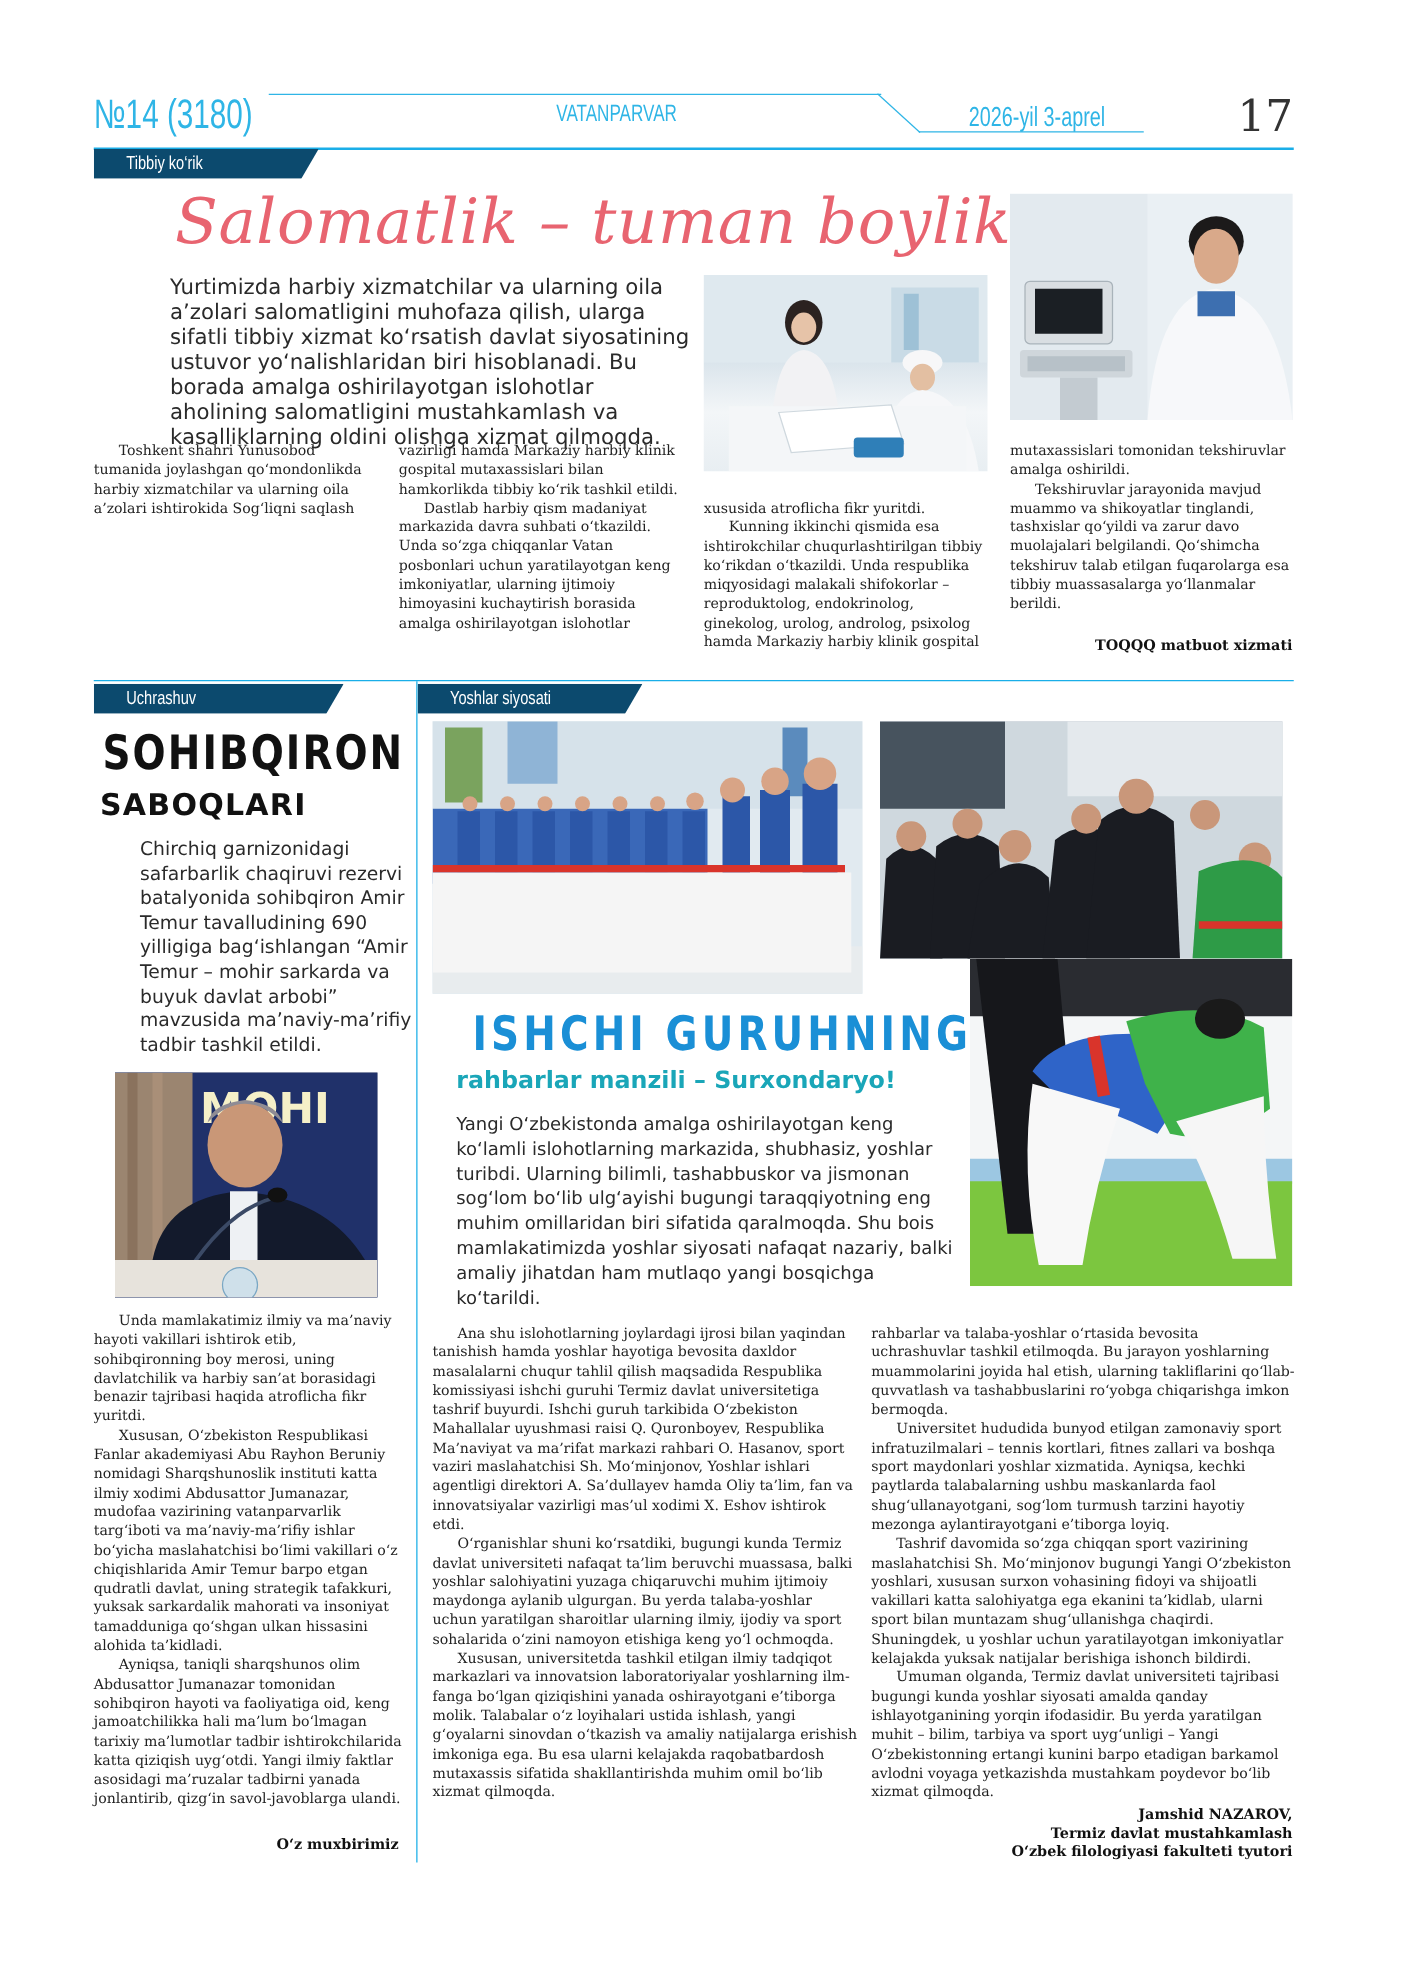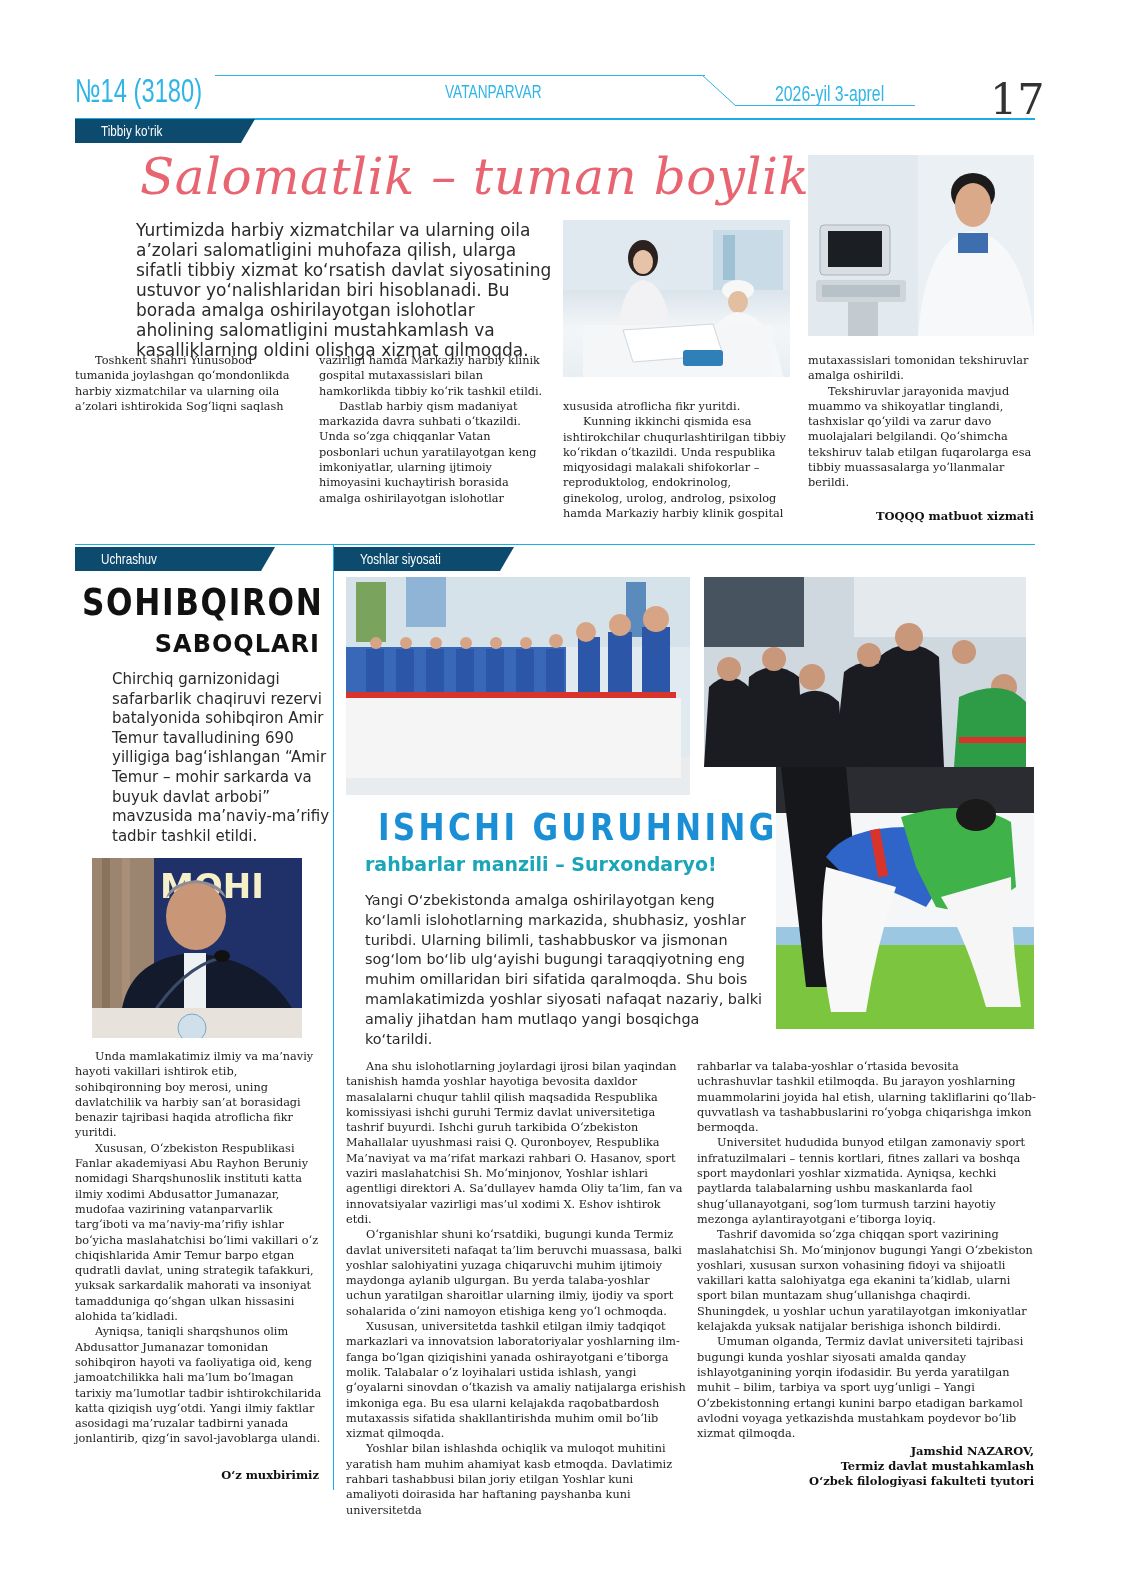--- a/index.html
+++ b/index.html
@@ -6,21 +6,21 @@
   html, body { width: 1123px; height: 1588px; background: #ffffff; overflow: hidden; }
   body { position: relative; font-family: "DejaVu Serif", serif; color: #222; }
 
   .abs { position: absolute; }
 
   
   .issue { left: 75px; top: 72px; font-family: "Liberation Sans Narrow", "Liberation Sans", sans-serif; font-size: 33px; color: #2fb5e6; letter-spacing: 0px; transform: scaleX(0.72); transform-origin: left top; font-weight: normal; }
   .hdr-line { height: 1px; background: #2fb5e6; }
   .paper-name { left: 445px; top: 81px; font-family: "Liberation Sans", sans-serif; font-size: 19px; color: #2fb5e6; transform: scaleX(0.72); transform-origin: left top; }
   .hdr-date { left: 775px; top: 81px; font-family: "Liberation Sans", sans-serif; font-size: 22px; color: #2fb5e6; transform: scaleX(0.72); transform-origin: left top; }
-  .page-num { left: 990px; top: 74px; font-family: "DejaVu Serif", serif; font-size: 43px; color: #333; }
+  .page-num { left: 990px; top: 74px; font-family: "DejaVu Serif", serif; font-size: 35px; color: #333; }
 
   
   .sec-tab { height: 24px; background: #0c4a6e; color: #fff; font-family: "Liberation Sans", sans-serif; font-size: 15px; line-height: 24px; padding-left: 26px; clip-path: polygon(0 0, 100% 0, calc(100% - 14px) 100%, 0 100%); }
   .sec-tab span { display: inline-block; transform: scaleX(0.78); transform-origin: left center; }
   .sec-rule { height: 2px; background: #1aaee8; }
 
   .title-salom { left: 140px; top: 148px; font-family: "DejaVu Serif", serif; font-style: italic; font-size: 50px; color: #e86470; letter-spacing: 0.5px; }
 
   .lead { font-family: "DejaVu Sans", sans-serif; color: #2a2a2a; }
   .lead1 { left: 120px; top: 220px; width: 420px; font-size: 17px; line-height: 20px; margin-left: 16px; }
@@ -28,21 +28,21 @@
   .body-col { font-family: "DejaVu Serif", serif; font-size: 11.3px; line-height: 15.3px; color: #222; }
   .body-col p { text-indent: 20px; }
   .body-col p.noind { text-indent: 0; }
 
   .photo { overflow: hidden; }
   .sig { font-family: "DejaVu Serif", serif; font-weight: bold; font-size: 11.5px; text-align: right; line-height: 15px; color: #111; }
 
   .vline { width: 1px; background: #1aaee8; }
 
   .h-sohib { left: 82px; top: 580px; width: 238px; font-family: "DejaVu Sans", sans-serif; font-weight: bold; font-size: 38px; letter-spacing: 2px; color: #111; transform: scaleX(0.82); transform-origin: left top; white-space: nowrap; }
-  .h-saboq { left: 80px; top: 630px; width: 240px; text-align: right; font-family: "DejaVu Sans", sans-serif; font-weight: bold; font-size: 24px; letter-spacing: 1px; color: #111; }
+  .h-saboq { left: 80px; top: 630px; width: 240px; text-align: left; font-family: "DejaVu Sans", sans-serif; font-weight: bold; font-size: 24px; letter-spacing: 1px; color: #111; }
   .lead2 { left: 92px; top: 670px; width: 232px; font-size: 15px; line-height: 19.6px; margin-left: 20px; }
 
   .h-ishchi { left: 378px; top: 805px; font-family: "DejaVu Sans", sans-serif; font-weight: bold; font-size: 38px; letter-spacing: 4px; color: #1a8fd6; transform: scaleX(0.82); transform-origin: left top; white-space: nowrap; }
   .h-navbat { left: 365px; top: 853px; font-family: "DejaVu Sans", sans-serif; font-weight: bold; font-size: 19px; color: #1aa6b8; white-space: nowrap; }
   .lead3 { left: 365px; top: 891px; width: 405px; font-size: 14.4px; line-height: 19.8px; }
 </style>
 </head>
 <body>
 
 <div class="abs issue">№14 (3180)</div>
@@ -241,21 +241,20 @@
 </div>
 
 <div class="abs h-ishchi">ISHCHI  GURUHNING</div>
 <div class="abs h-navbat">rahbarlar manzili – Surxondaryo!</div>
 <div class="abs lead lead3">Yangi O‘zbekistonda amalga oshirilayotgan keng ko‘lamli islohotlarning markazida, shubhasiz, yoshlar turibdi. Ularning bilimli, tashabbuskor va jismonan sog‘lom bo‘lib ulg‘ayishi bugungi taraqqiyotning eng muhim omillaridan biri sifatida qaralmoqda. Shu bois mamlakatimizda yoshlar siyosati nafaqat nazariy, balki amaliy jihatdan ham mutlaqo yangi bosqichga ko‘tarildi.</div>
 
 <div class="abs body-col" style="left:346px; top:1059px; width:340px;">
   <p>Ana shu islohotlarning joylardagi ijrosi bilan yaqindan tanishish hamda yoshlar hayotiga bevosita daxldor masalalarni chuqur tahlil qilish maqsadida Respublika komissiyasi ishchi guruhi Termiz davlat universitetiga tashrif buyurdi. Ishchi guruh tarkibida O‘zbekiston Mahallalar uyushmasi raisi Q. Quronboyev, Respublika Ma’naviyat va ma’rifat markazi rahbari O. Hasanov, sport vaziri maslahatchisi Sh. Mo‘minjonov, Yoshlar ishlari agentligi direktori A. Sa’dullayev hamda Oliy ta’lim, fan va innovatsiyalar vazirligi mas’ul xodimi X. Eshov ishtirok etdi.</p>
   <p>O‘rganishlar shuni ko‘rsatdiki, bugungi kunda Termiz davlat universiteti nafaqat ta’lim beruvchi muassasa, balki yoshlar salohiyatini yuzaga chiqaruvchi muhim ijtimoiy maydonga aylanib ulgurgan. Bu yerda talaba-yoshlar uchun yaratilgan sharoitlar ularning ilmiy, ijodiy va sport sohalarida o‘zini namoyon etishiga keng yo‘l ochmoqda.</p>
   <p>Xususan, universitetda tashkil etilgan ilmiy tadqiqot markazlari va innovatsion laboratoriyalar yoshlarning ilm-fanga bo‘lgan qiziqishini yanada oshirayotgani e’tiborga molik. Talabalar o‘z loyihalari ustida ishlash, yangi g‘oyalarni sinovdan o‘tkazish va amaliy natijalarga erishish imkoniga ega. Bu esa ularni kelajakda raqobatbardosh mutaxassis sifatida shakllantirishda muhim omil bo‘lib xizmat qilmoqda.</p>
-  <p>Yoshlar bilan ishlashda ochiqlik va muloqot muhitini yaratish ham muhim ahamiyat kasb etmoqda. Davlatimiz rahbari tashabbusi bilan joriy etilgan Yoshlar kuni amaliyoti doirasida har haftaning payshanba kuni universitetda</p>
 </div>
 <div class="abs body-col" style="left:697px; top:1059px; width:340px;">
   <p class="noind">rahbarlar va talaba-yoshlar o‘rtasida bevosita uchrashuvlar tashkil etilmoqda. Bu jarayon yoshlarning muammolarini joyida hal etish, ularning takliflarini qo‘llab-quvvatlash va tashabbuslarini ro‘yobga chiqarishga imkon bermoqda.</p>
   <p>Universitet hududida bunyod etilgan zamonaviy sport infratuzilmalari – tennis kortlari, fitnes zallari va boshqa sport maydonlari yoshlar xizmatida. Ayniqsa, kechki paytlarda talabalarning ushbu maskanlarda faol shug‘ullanayotgani, sog‘lom turmush tarzini hayotiy mezonga aylantirayotgani e’tiborga loyiq.</p>
   <p>Tashrif davomida so‘zga chiqqan sport vazirining maslahatchisi Sh. Mo‘minjonov bugungi Yangi O‘zbekiston yoshlari, xususan surxon vohasining fidoyi va shijoatli vakillari katta salohiyatga ega ekanini ta’kidlab, ularni sport bilan muntazam shug‘ullanishga chaqirdi. Shuningdek, u yoshlar uchun yaratilayotgan imkoniyatlar kelajakda yuksak natijalar berishiga ishonch bildirdi.</p>
   <p>Umuman olganda, Termiz davlat universiteti tajribasi bugungi kunda yoshlar siyosati amalda qanday ishlayotganining yorqin ifodasidir. Bu yerda yaratilgan muhit – bilim, tarbiya va sport uyg‘unligi – Yangi O‘zbekistonning ertangi kunini barpo etadigan barkamol avlodni voyaga yetkazishda mustahkam poydevor bo‘lib xizmat qilmoqda.</p>
 </div>
 <div class="abs sig" style="left:780px; top:1444px; width:254px;">
   <div>Jamshid NAZAROV,</div>
   <div>Termiz davlat mustahkamlash</div>

